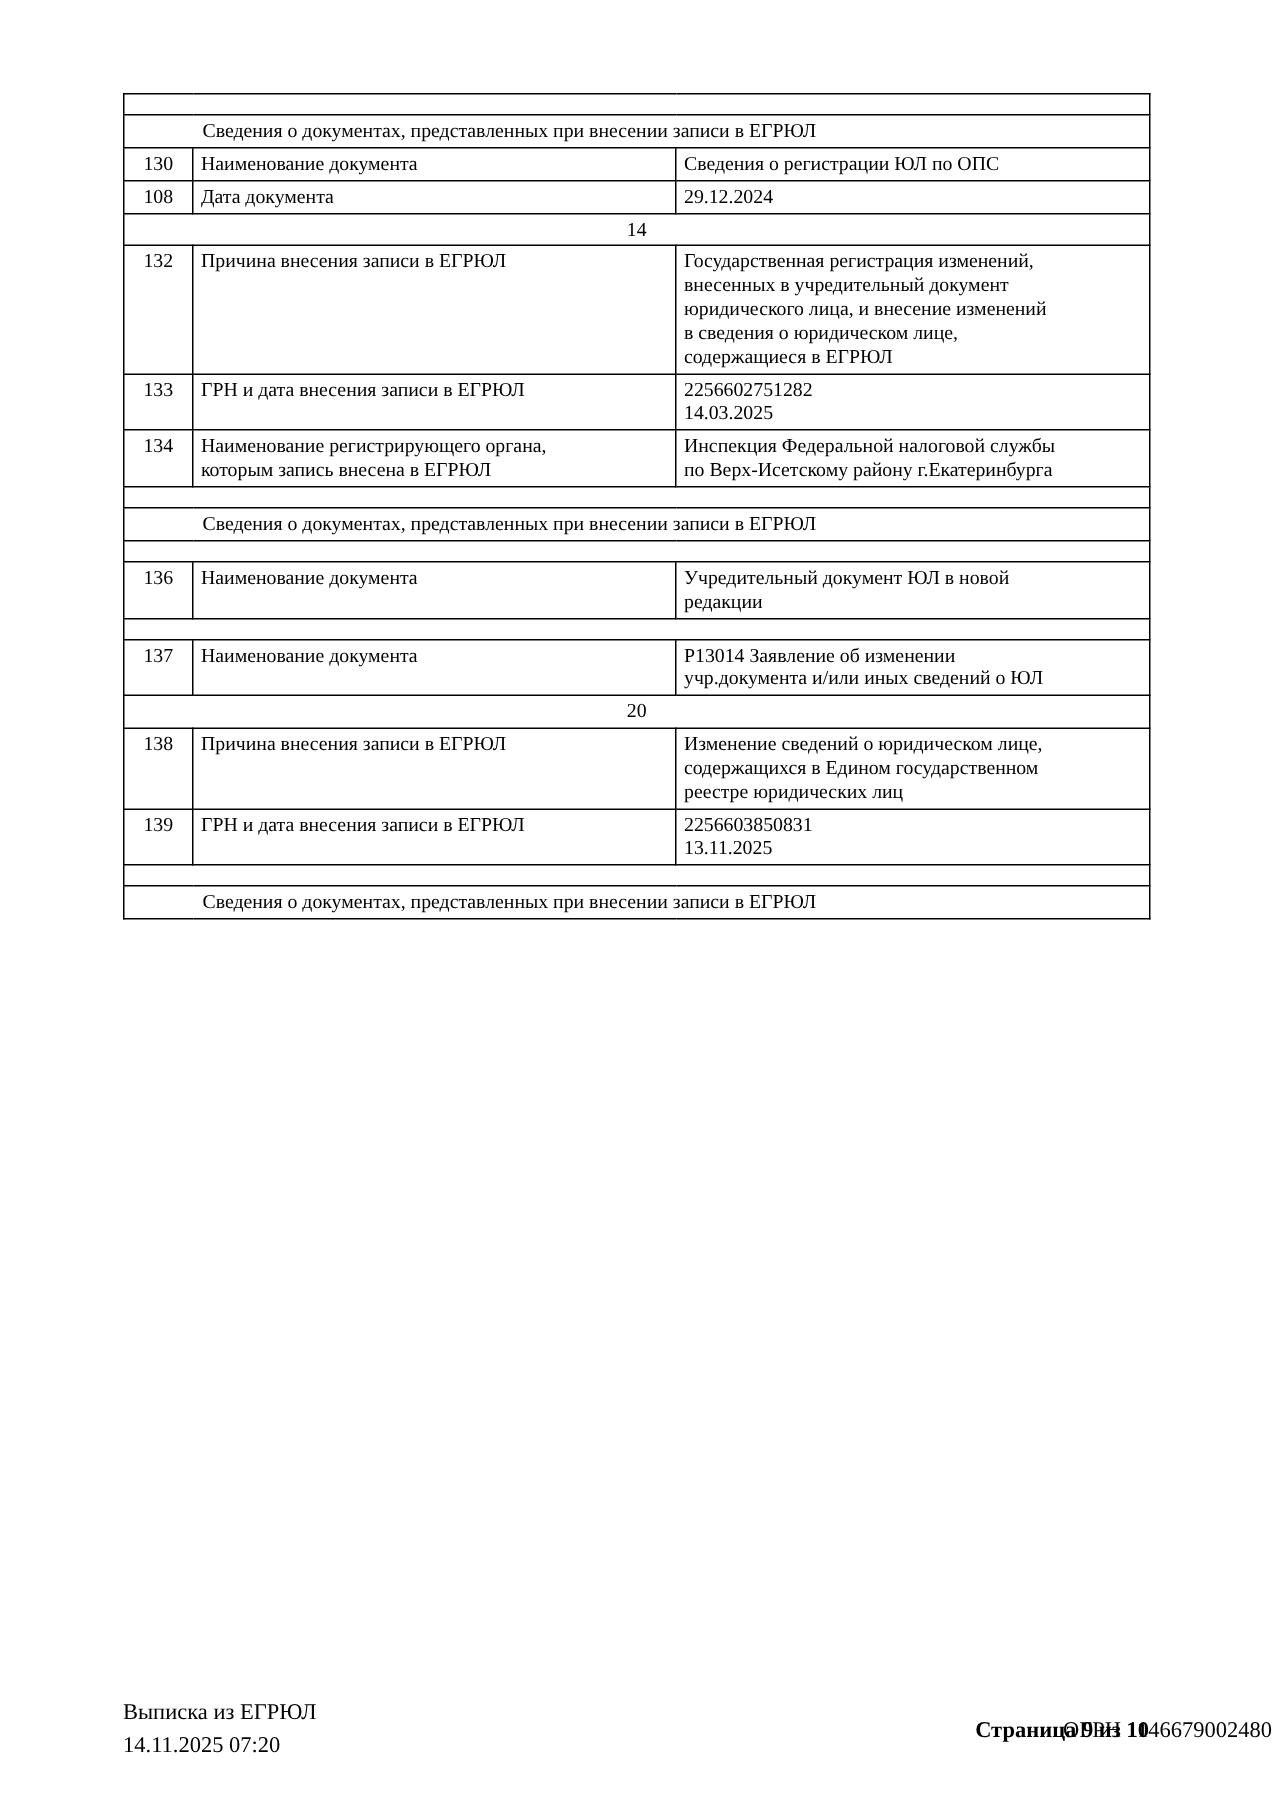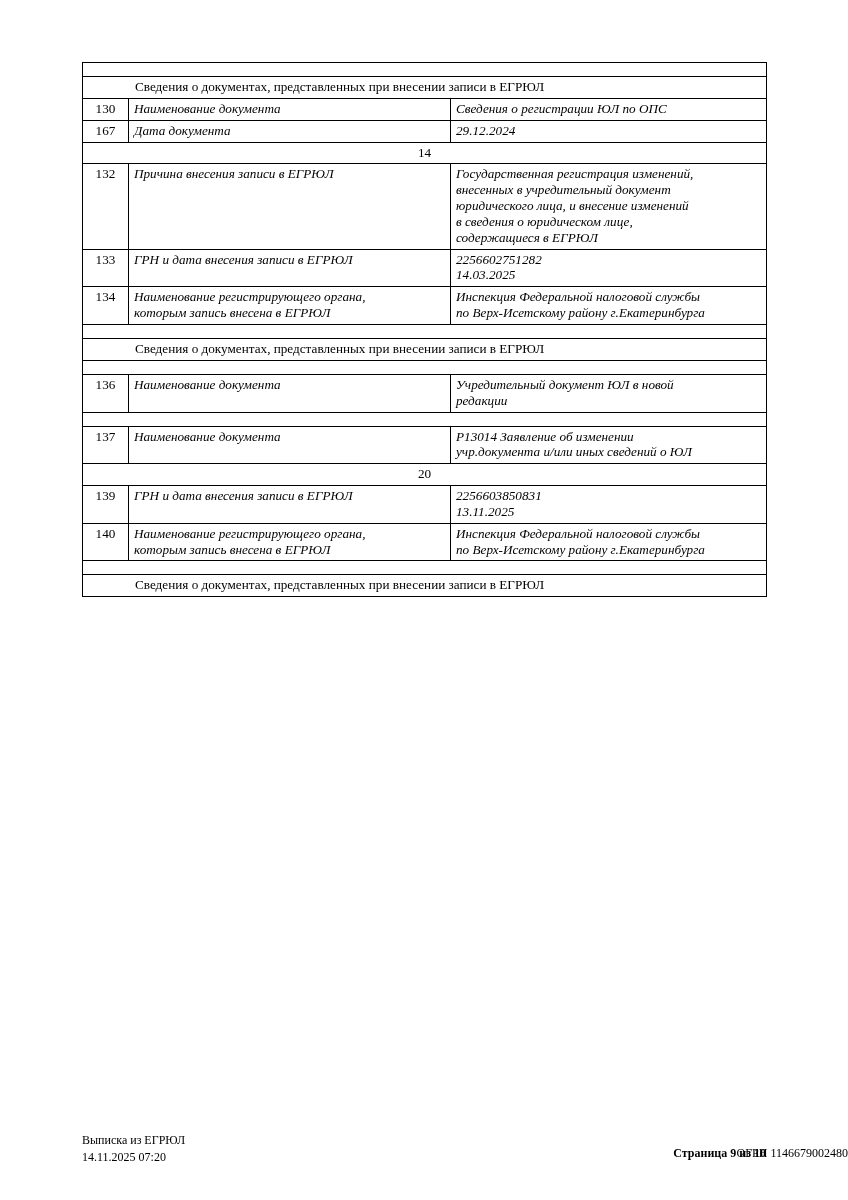--- a/index.html
+++ b/index.html
@@ -61,21 +61,21 @@
   }
   .pad-cell {
     border: 1px solid #000000;
   }
   .footer {
     position: absolute;
     left: 0;
     top: 1132px;
     width: 848px;
     height: 40px;
-    font-size: 12px;
+    font-size: 15px;
     font-family: "Liberation Serif", serif;
   }
   .footer-left {
     position: absolute;
     left: 82px;
     top: 0;
     line-height: 1.45;
   }
   .footer-center {
     position: absolute;
@@ -84,21 +84,21 @@
     width: 848px;
     text-align: right;
   }
   .footer-right {
     position: absolute;
     right: 82px;
     top: 14px;
     text-align: right;
     font-weight: bold;
   }
-  .nowrap { white-space: pre-line; font-style: italic; }
+  .nowrap { white-space: pre-line; }
 </style>
 </head>
 <body>
 
 <div class="page">
 
   <table class="doc-table">
     <colgroup>
       <col style="width:46px">
       <col style="width:322px">
@@ -114,21 +114,21 @@
         <td colspan="3">Сведения о документах, представленных при внесении записи в ЕГРЮЛ</td>
       </tr>
 
       <tr>
         <td class="num">130</td>
         <td class="label nowrap">Наименование документа</td>
         <td class="value nowrap">Сведения о регистрации ЮЛ по ОПС</td>
       </tr>
 
       <tr>
-        <td class="num">167</td>
+        <td class="num">108</td>
         <td class="label nowrap">Дата документа</td>
         <td class="value nowrap">29.12.2024</td>
       </tr>
 
       <tr>
         <td class="group-num" colspan="3">14</td>
       </tr>
 
       <tr>
         <td class="num">132</td>
@@ -183,35 +183,35 @@
         <td class="num">137</td>
         <td class="label nowrap">Наименование документа</td>
         <td class="value nowrap">Р13014 Заявление об изменении
 учр.документа и/или иных сведений о ЮЛ</td>
       </tr>
 
       <tr>
         <td class="group-num" colspan="3">20</td>
       </tr>
 
+      <tr>
+        <td class="num">138</td>
+        <td class="label nowrap">Причина внесения записи в ЕГРЮЛ</td>
+        <td class="value nowrap">Изменение сведений о юридическом лице,
+содержащихся в Едином государственном
+реестре юридических лиц</td>
+      </tr>
 
       <tr>
         <td class="num">139</td>
         <td class="label nowrap">ГРН и дата внесения записи в ЕГРЮЛ</td>
         <td class="value nowrap">2256603850831
 13.11.2025</td>
       </tr>
 
-      <tr>
-        <td class="num">140</td>
-        <td class="label nowrap">Наименование регистрирующего органа,
-которым запись внесена в ЕГРЮЛ</td>
-        <td class="value nowrap">Инспекция Федеральной налоговой службы
-по Верх-Исетскому району г.Екатеринбурга</td>
-      </tr>
 
       <tr class="spacer">
         <td class="pad-cell" colspan="3"></td>
       </tr>
 
       <tr class="section-head">
         <td colspan="3">Сведения о документах, представленных при внесении записи в ЕГРЮЛ</td>
       </tr>
 
     </tbody>

